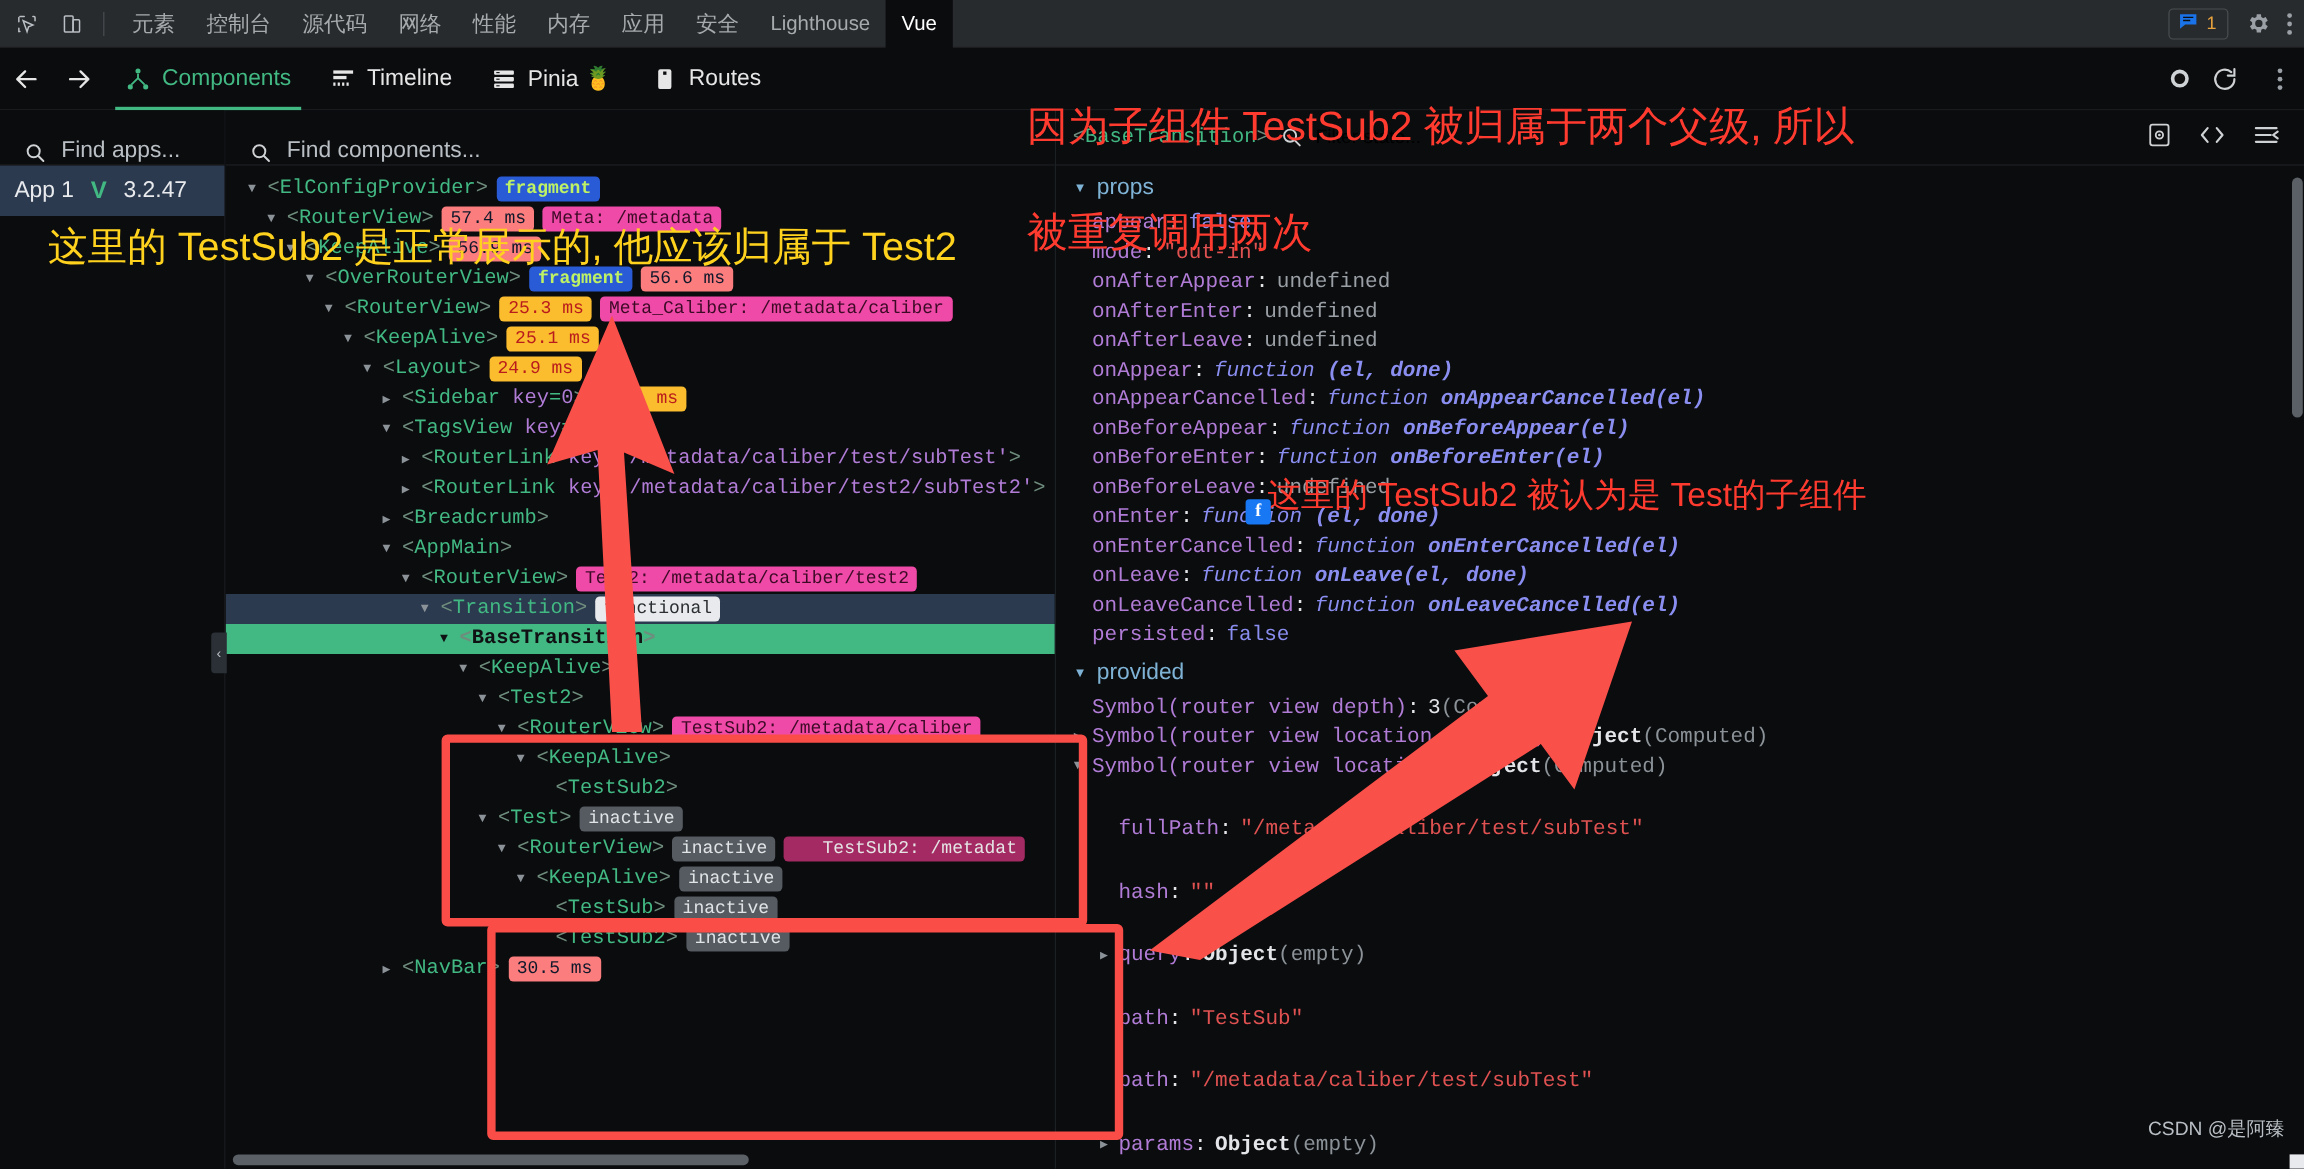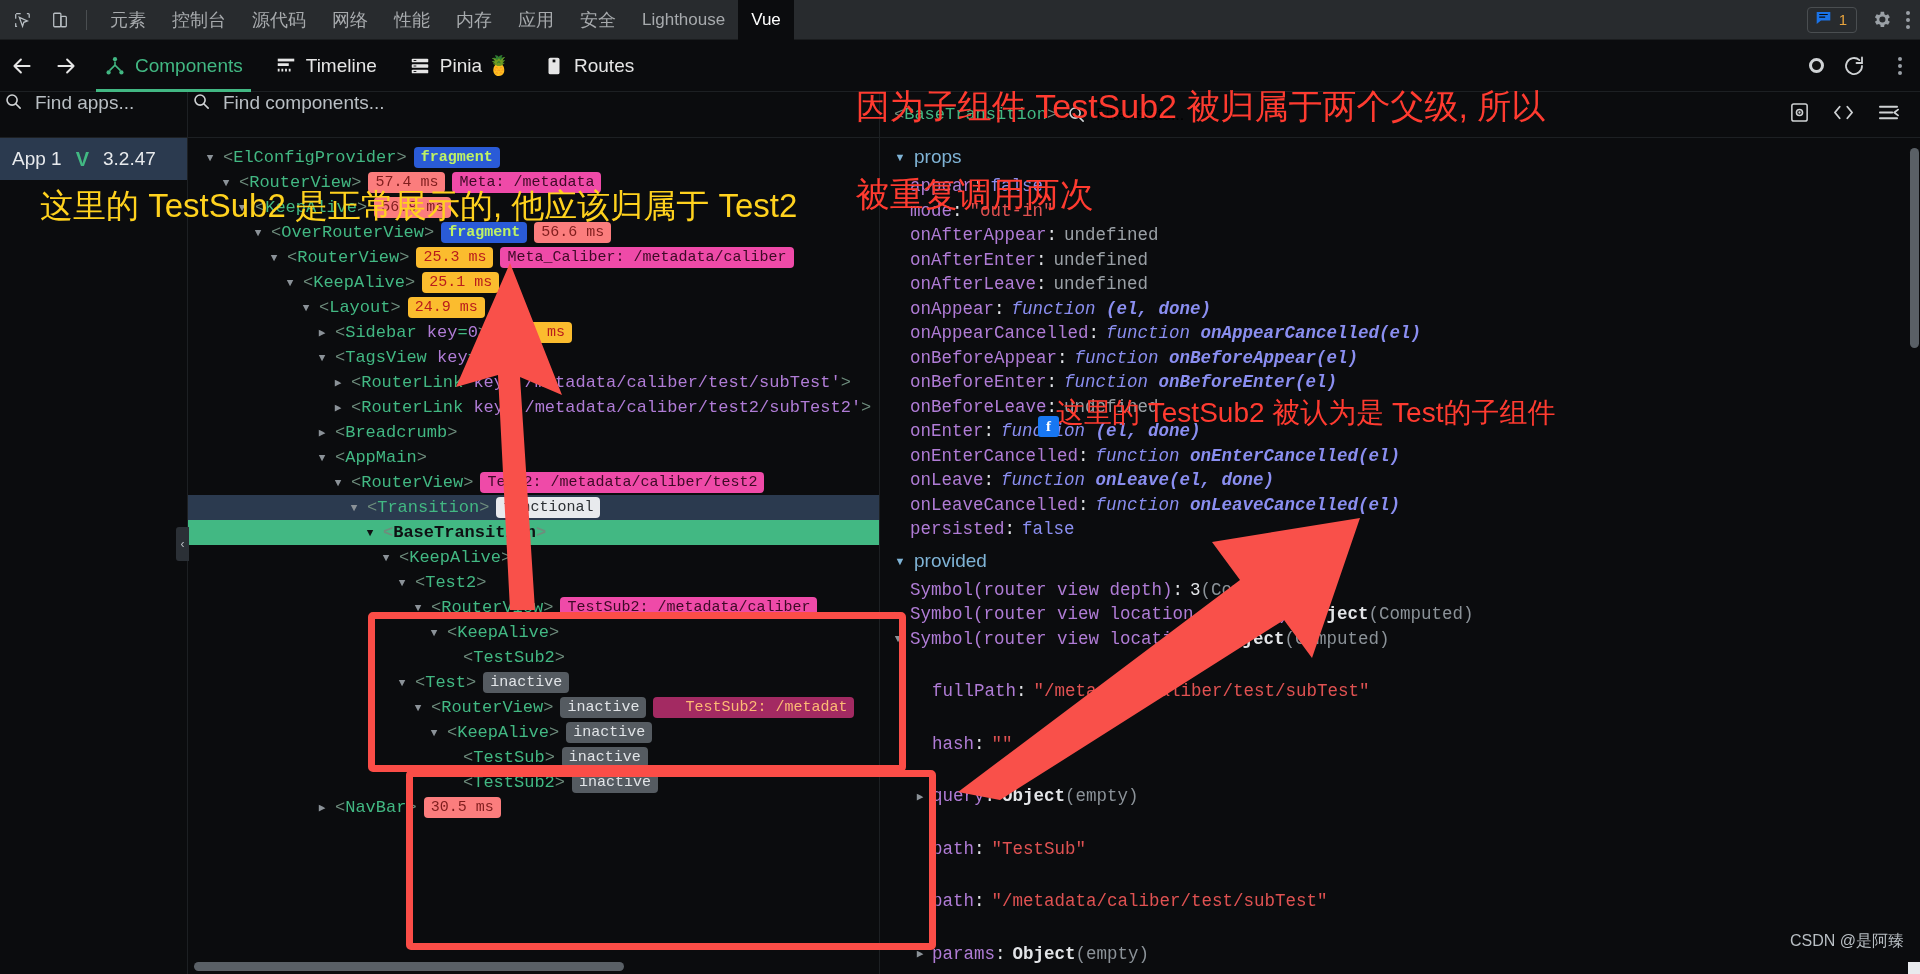--- a/index.html
+++ b/index.html
@@ -59,22 +59,22 @@
     height: 3px; background: #42b883;
   }
   .vtab-icon { display: flex; align-items: center; color: #e6e6e6; }
   .vtab.active .vtab-icon { color: #42b883; }
   .toolbar-right { margin-left: auto; display: flex; align-items: center; gap: 18px; padding-right: 18px; }
   .tb-ico { color: #cfd2d4; display: flex; align-items: center; }
   .rec-dot { width: 15px; height: 15px; border-radius: 50%; background: #111; border: 3px solid #d0d3d5; }
 
   
   .search-row {
-    height: 46px; display: flex; align-items: flex-start; gap: 12px;
-    padding-left: 4px; border-bottom: 1px solid #1d2023; background: #0b0c0e;
+    height: 46px; display: flex; align-items: flex-end; gap: 12px;
+    padding-left: 20px; border-bottom: 1px solid #1d2023; background: #0b0c0e;
   }
   .search-row .ph { font-size: 19px; color: #b9bfc4; }
   .search-ico { color: #cfd2d4; display:flex; align-items:center; }
 
   .pane-apps {
     position: absolute; top: 92px; left: 0; width: 188px; bottom: 0;
     background: #0b0c0e; border-right: 1px solid #1d2023;
   }
   .app-item {
     height: 42px; display: flex; align-items: center; gap: 14px;
@@ -101,24 +101,24 @@
   .tag .br { color: #6e8d7d; }
   .attr-k { color: #b07cd6; }
   .attr-v { color: #b07cd6; }
   .badge {
     font-family: "Liberation Mono", monospace; font-size: 15px;
     border-radius: 4px; padding: 1px 7px; line-height: 19px;
   }
   .b-fragment { background: #2a5bd7; color: #bef264; font-weight: bold; }
   .b-functional { background: #e8eaed; color: #2b2f33; }
   .b-inactive { background: #555b61; color: #e1e4e7; }
-  .b-ms-red { background: #fb7d7d; color: #7f1d1d; }
+  .b-ms-red { background: #fb7d7d; color: #0f172a; }
   .b-ms-orange { background: #fbbc2e; color: #b91c1c; }
   .b-route { background: #ef4aa8; color: #3d0a26; }
-  .b-route-dim { background: #a32a62; color: #fdba74; padding-left: 32px; }
+  .b-route-dim { background: #a32a62; color: #e5e5e5; padding-left: 32px; }
 
   
   .pane-state {
     position: absolute; top: 92px; left: 880px; right: 0; bottom: 0;
     background: #0b0c0e; overflow: hidden;
   }
   .state-head {
     height: 46px; display: flex; align-items: center; gap: 10px;
     padding: 0 14px; border-bottom: 1px solid #1d2023;
   }

